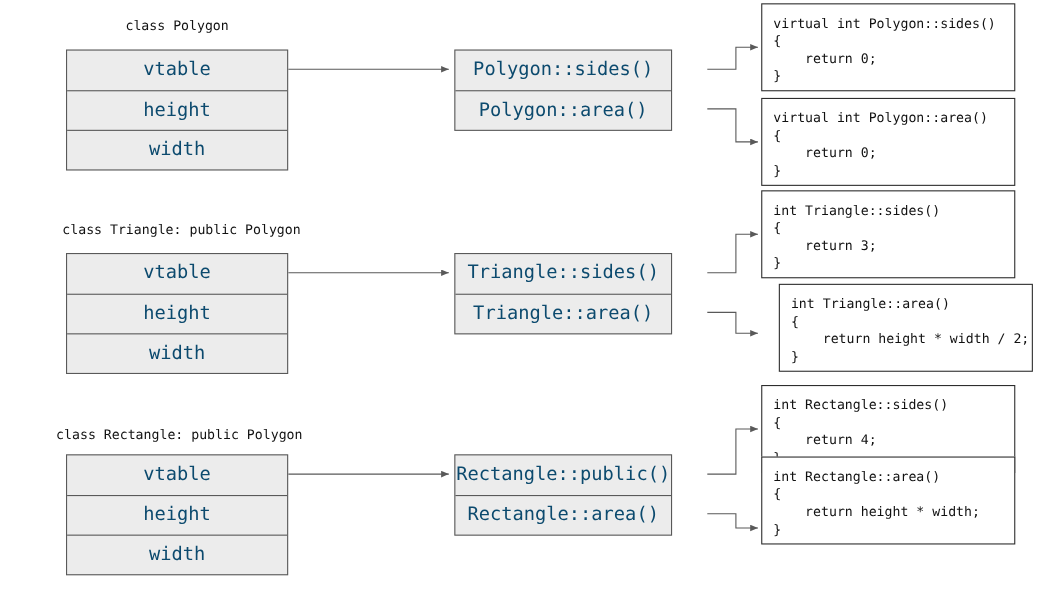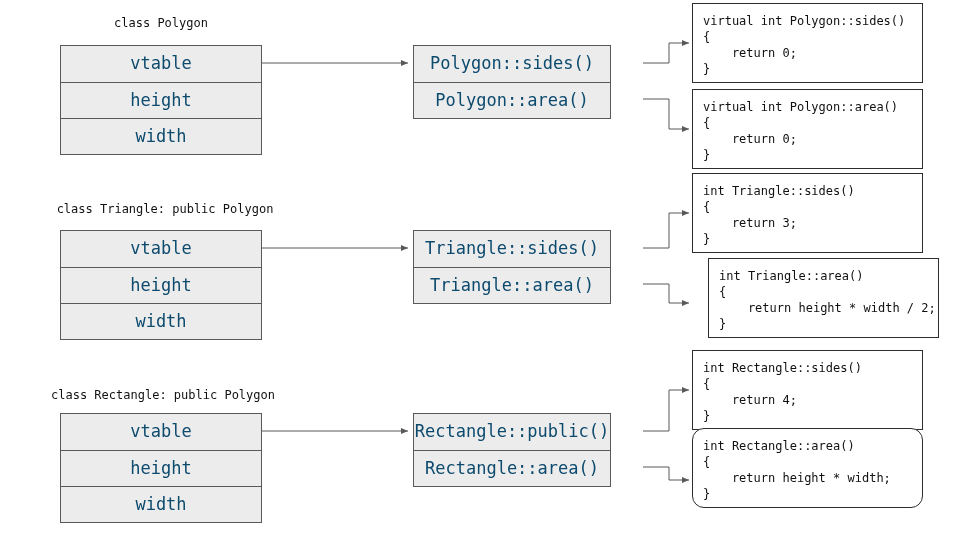--- a/index.html
+++ b/index.html
@@ -162,21 +162,21 @@
       <div class="srow">Rectangle::area()</div>
     </div>
 
     <div class="code-box" style="top:350px;">
       <div class="code-line">int Rectangle::sides()</div>
       <div class="code-line">{</div>
       <div class="code-line">    return 4;</div>
       <div class="code-line">}</div>
     </div>
 
-    <div class="code-box" style="top:428px;border-radius:12px;">
+    <div class="code-box" style="top:415px;">
       <div class="code-line">int Rectangle::area()</div>
       <div class="code-line">{</div>
       <div class="code-line">    return height * width;</div>
       <div class="code-line">}</div>
     </div>
   </div>
 
 </div>
 
 </body></html>

